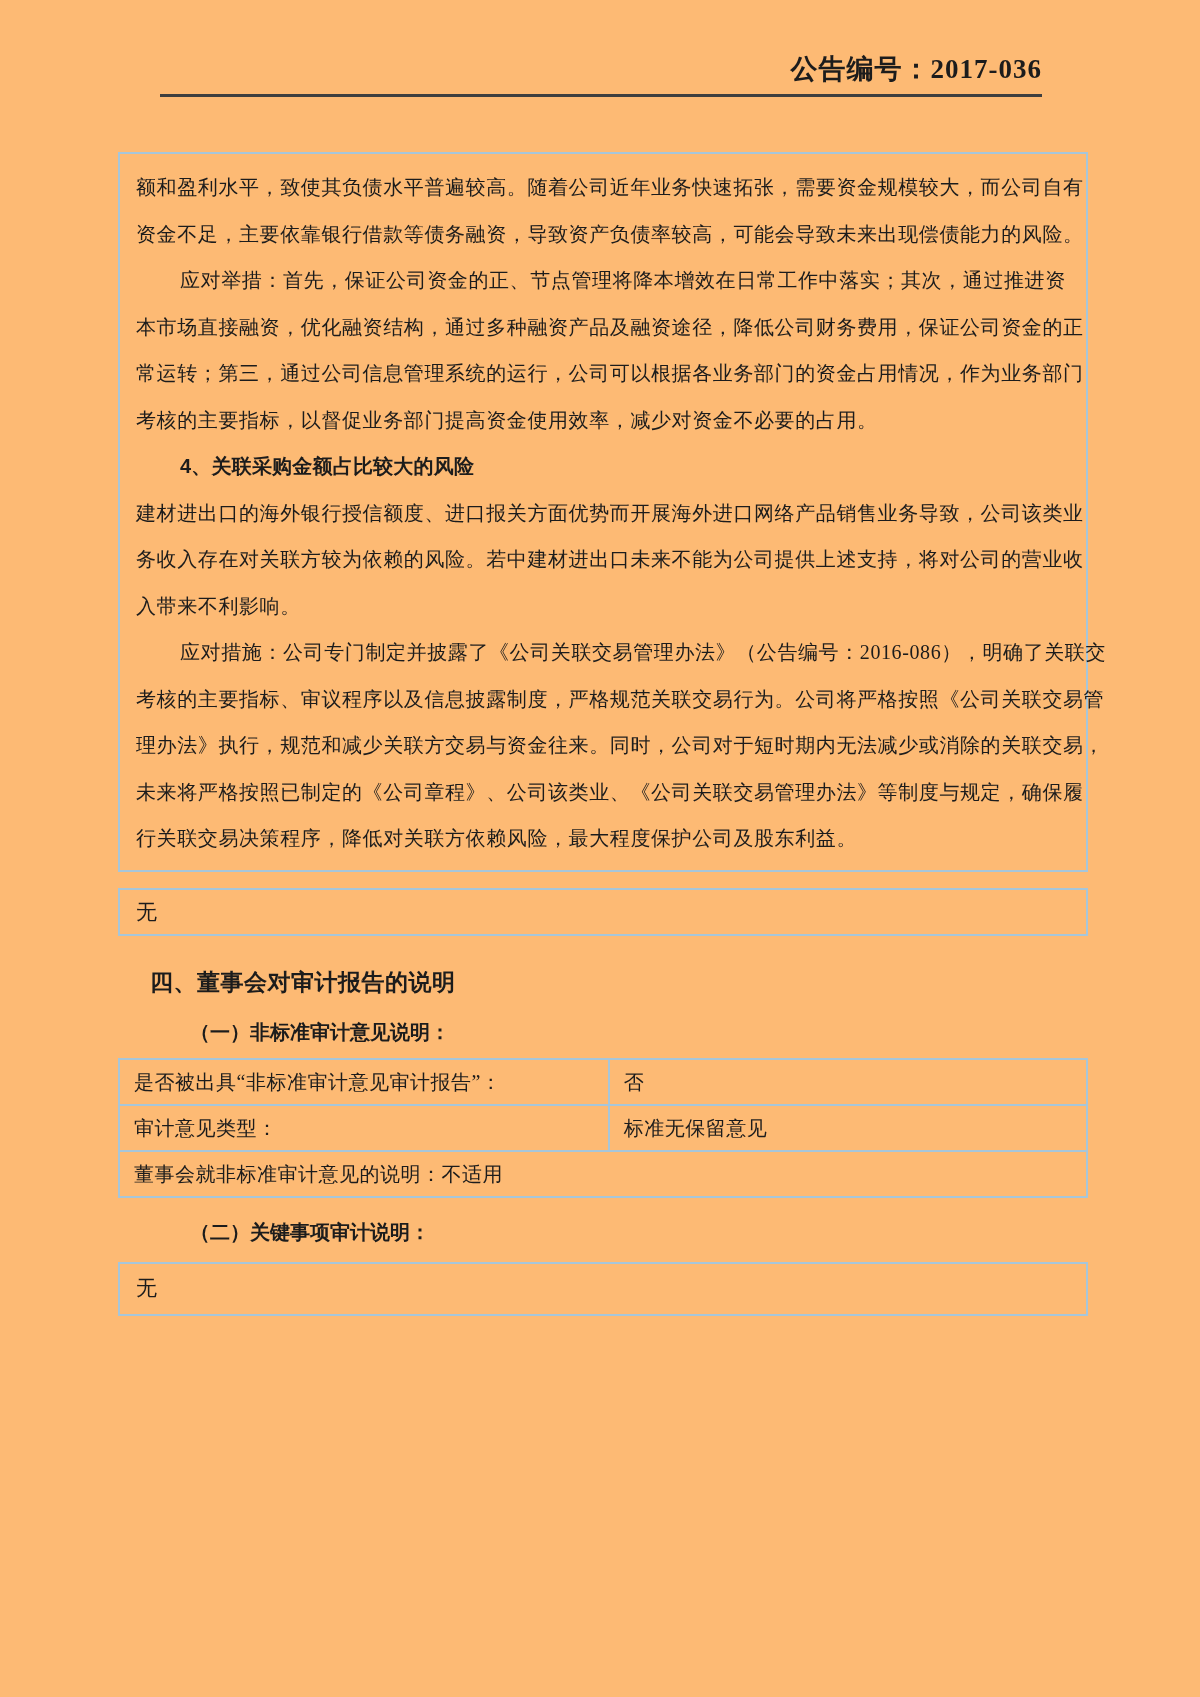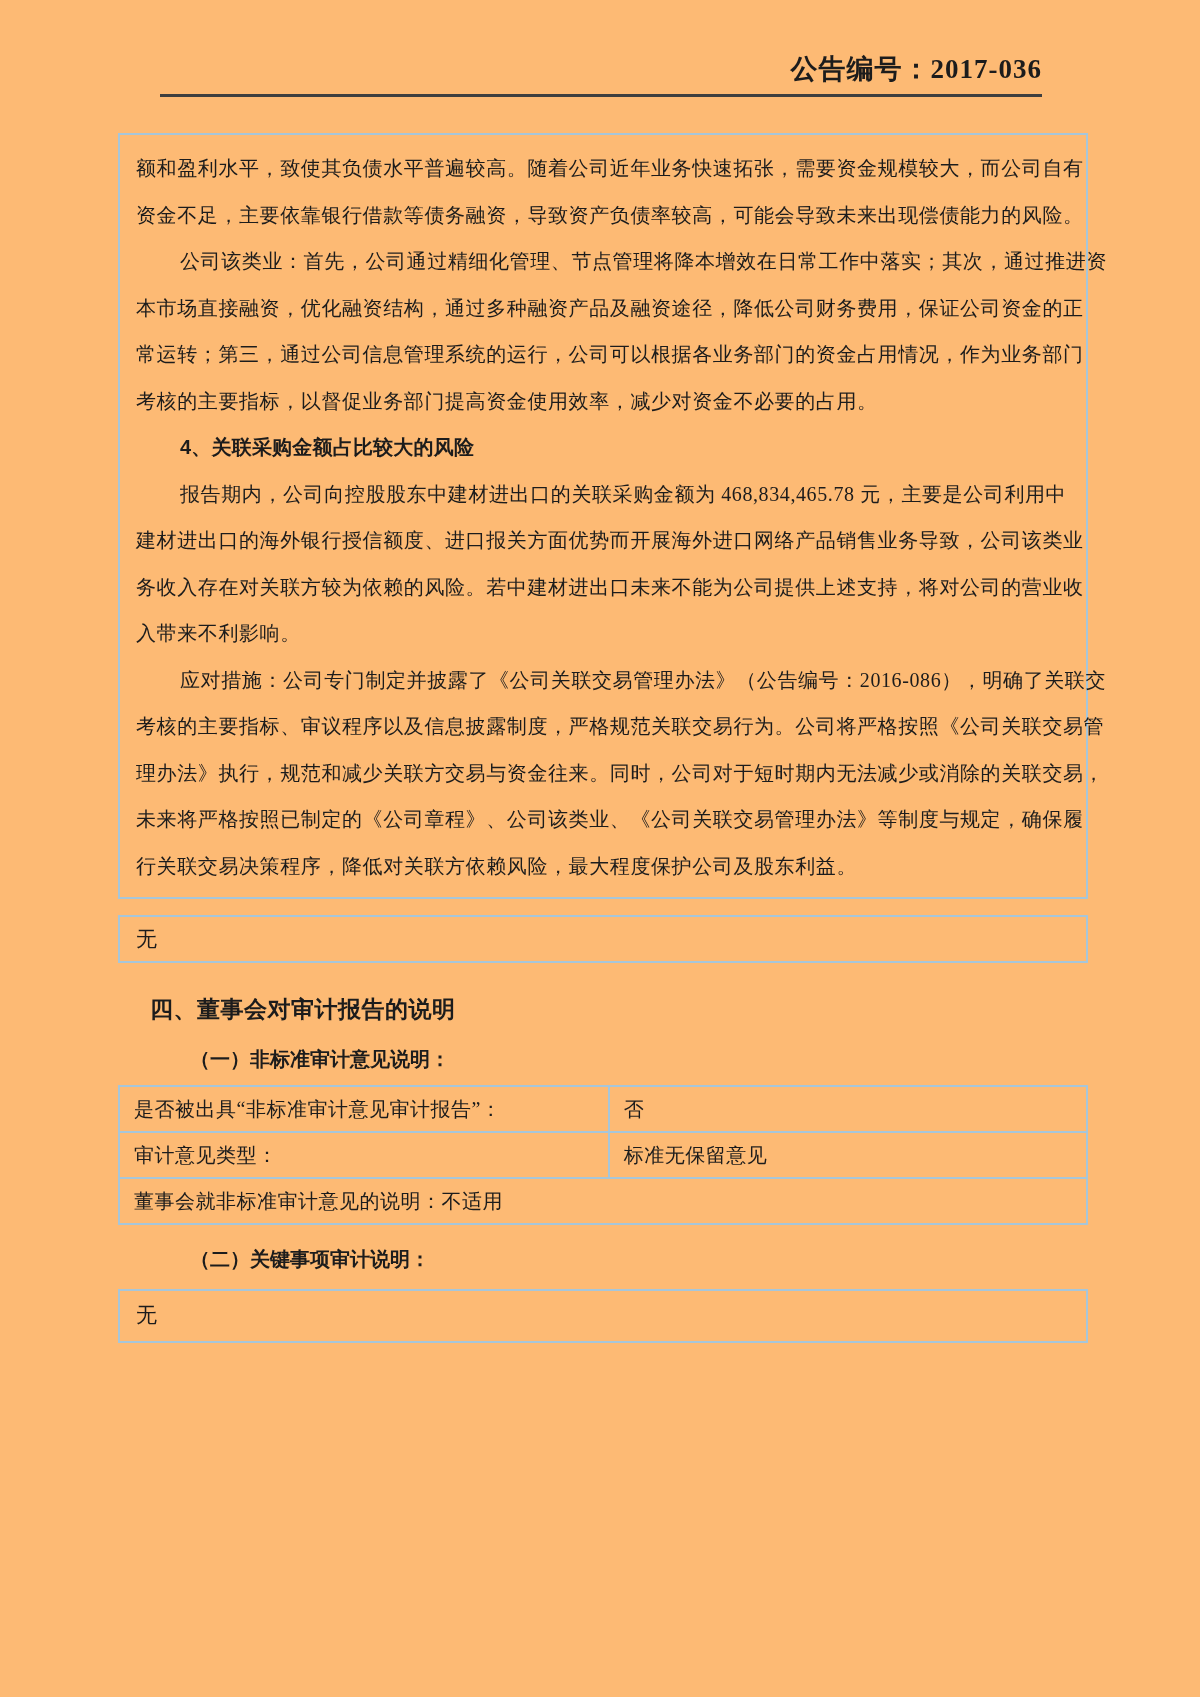--- a/index.html
+++ b/index.html
@@ -35,21 +35,21 @@
     border: none;
     border-top: 3px solid var(--rule-color, #3f3f3f);
     margin: 8px 46px 0 42px;
   }
   
   .blue-box {
     border: 2px solid var(--accent, #a6c6da);
     box-sizing: border-box;
   }
   .risk-box {
-    margin-top: 36px;
+    margin-top: 55px;
     padding: 10px 12px 8px 16px;
   }
   .risk-line {
     font-size: 20px;
     line-height: 46.5px;
     letter-spacing: 0.6px;
     white-space: nowrap;
   }
   .indent { text-indent: 2.2em; }
   .bold-heading-line {
@@ -114,26 +114,25 @@
 <div class="page">
 
   <div class="doc-header">
     <div class="doc-number">公告编号：2017-036</div>
     <hr class="header-rule">
   </div>
 
   <div class="blue-box risk-box">
     <div class="risk-line">额和盈利水平，致使其负债水平普遍较高。随着公司近年业务快速拓张，需要资金规模较大，而公司自有</div>
     <div class="risk-line">资金不足，主要依靠银行借款等债务融资，导致资产负债率较高，可能会导致未来出现偿债能力的风险。</div>
-    <div class="risk-line indent">公司该类业：首先，公司通过精细化管理、节点管理将降本增效在日常工作中落实；其次，通过推进资</div>
+    <div class="risk-line indent">应对举措：首先，保证公司资金的正、节点管理将降本增效在日常工作中落实；其次，通过推进资</div>
     <div class="risk-line">本市场直接融资，优化融资结构，通过多种融资产品及融资途径，降低公司财务费用，保证公司资金的正</div>
     <div class="risk-line">常运转；第三，通过公司信息管理系统的运行，公司可以根据各业务部门的资金占用情况，作为业务部门</div>
     <div class="risk-line">考核的主要指标，以督促业务部门提高资金使用效率，减少对资金不必要的占用。</div>
     <div class="risk-line indent bold-heading-line">4、关联采购金额占比较大的风险</div>
-    <div class="risk-line indent">报告期内，公司向控股股东中建材进出口的关联采购金额为 468,834,465.78 元，主要是公司利用中</div>
     <div class="risk-line">建材进出口的海外银行授信额度、进口报关方面优势而开展海外进口网络产品销售业务导致，公司该类业</div>
     <div class="risk-line">务收入存在对关联方较为依赖的风险。若中建材进出口未来不能为公司提供上述支持，将对公司的营业收</div>
     <div class="risk-line">入带来不利影响。</div>
     <div class="risk-line indent">应对措施：公司专门制定并披露了《公司关联交易管理办法》（公告编号：2016-086），明确了关联交</div>
     <div class="risk-line">考核的主要指标、审议程序以及信息披露制度，严格规范关联交易行为。公司将严格按照《公司关联交易管</div>
     <div class="risk-line">理办法》执行，规范和减少关联方交易与资金往来。同时，公司对于短时期内无法减少或消除的关联交易，</div>
     <div class="risk-line">未来将严格按照已制定的《公司章程》、公司该类业、《公司关联交易管理办法》等制度与规定，确保履</div>
     <div class="risk-line">行关联交易决策程序，降低对关联方依赖风险，最大程度保护公司及股东利益。</div>
   </div>
 

